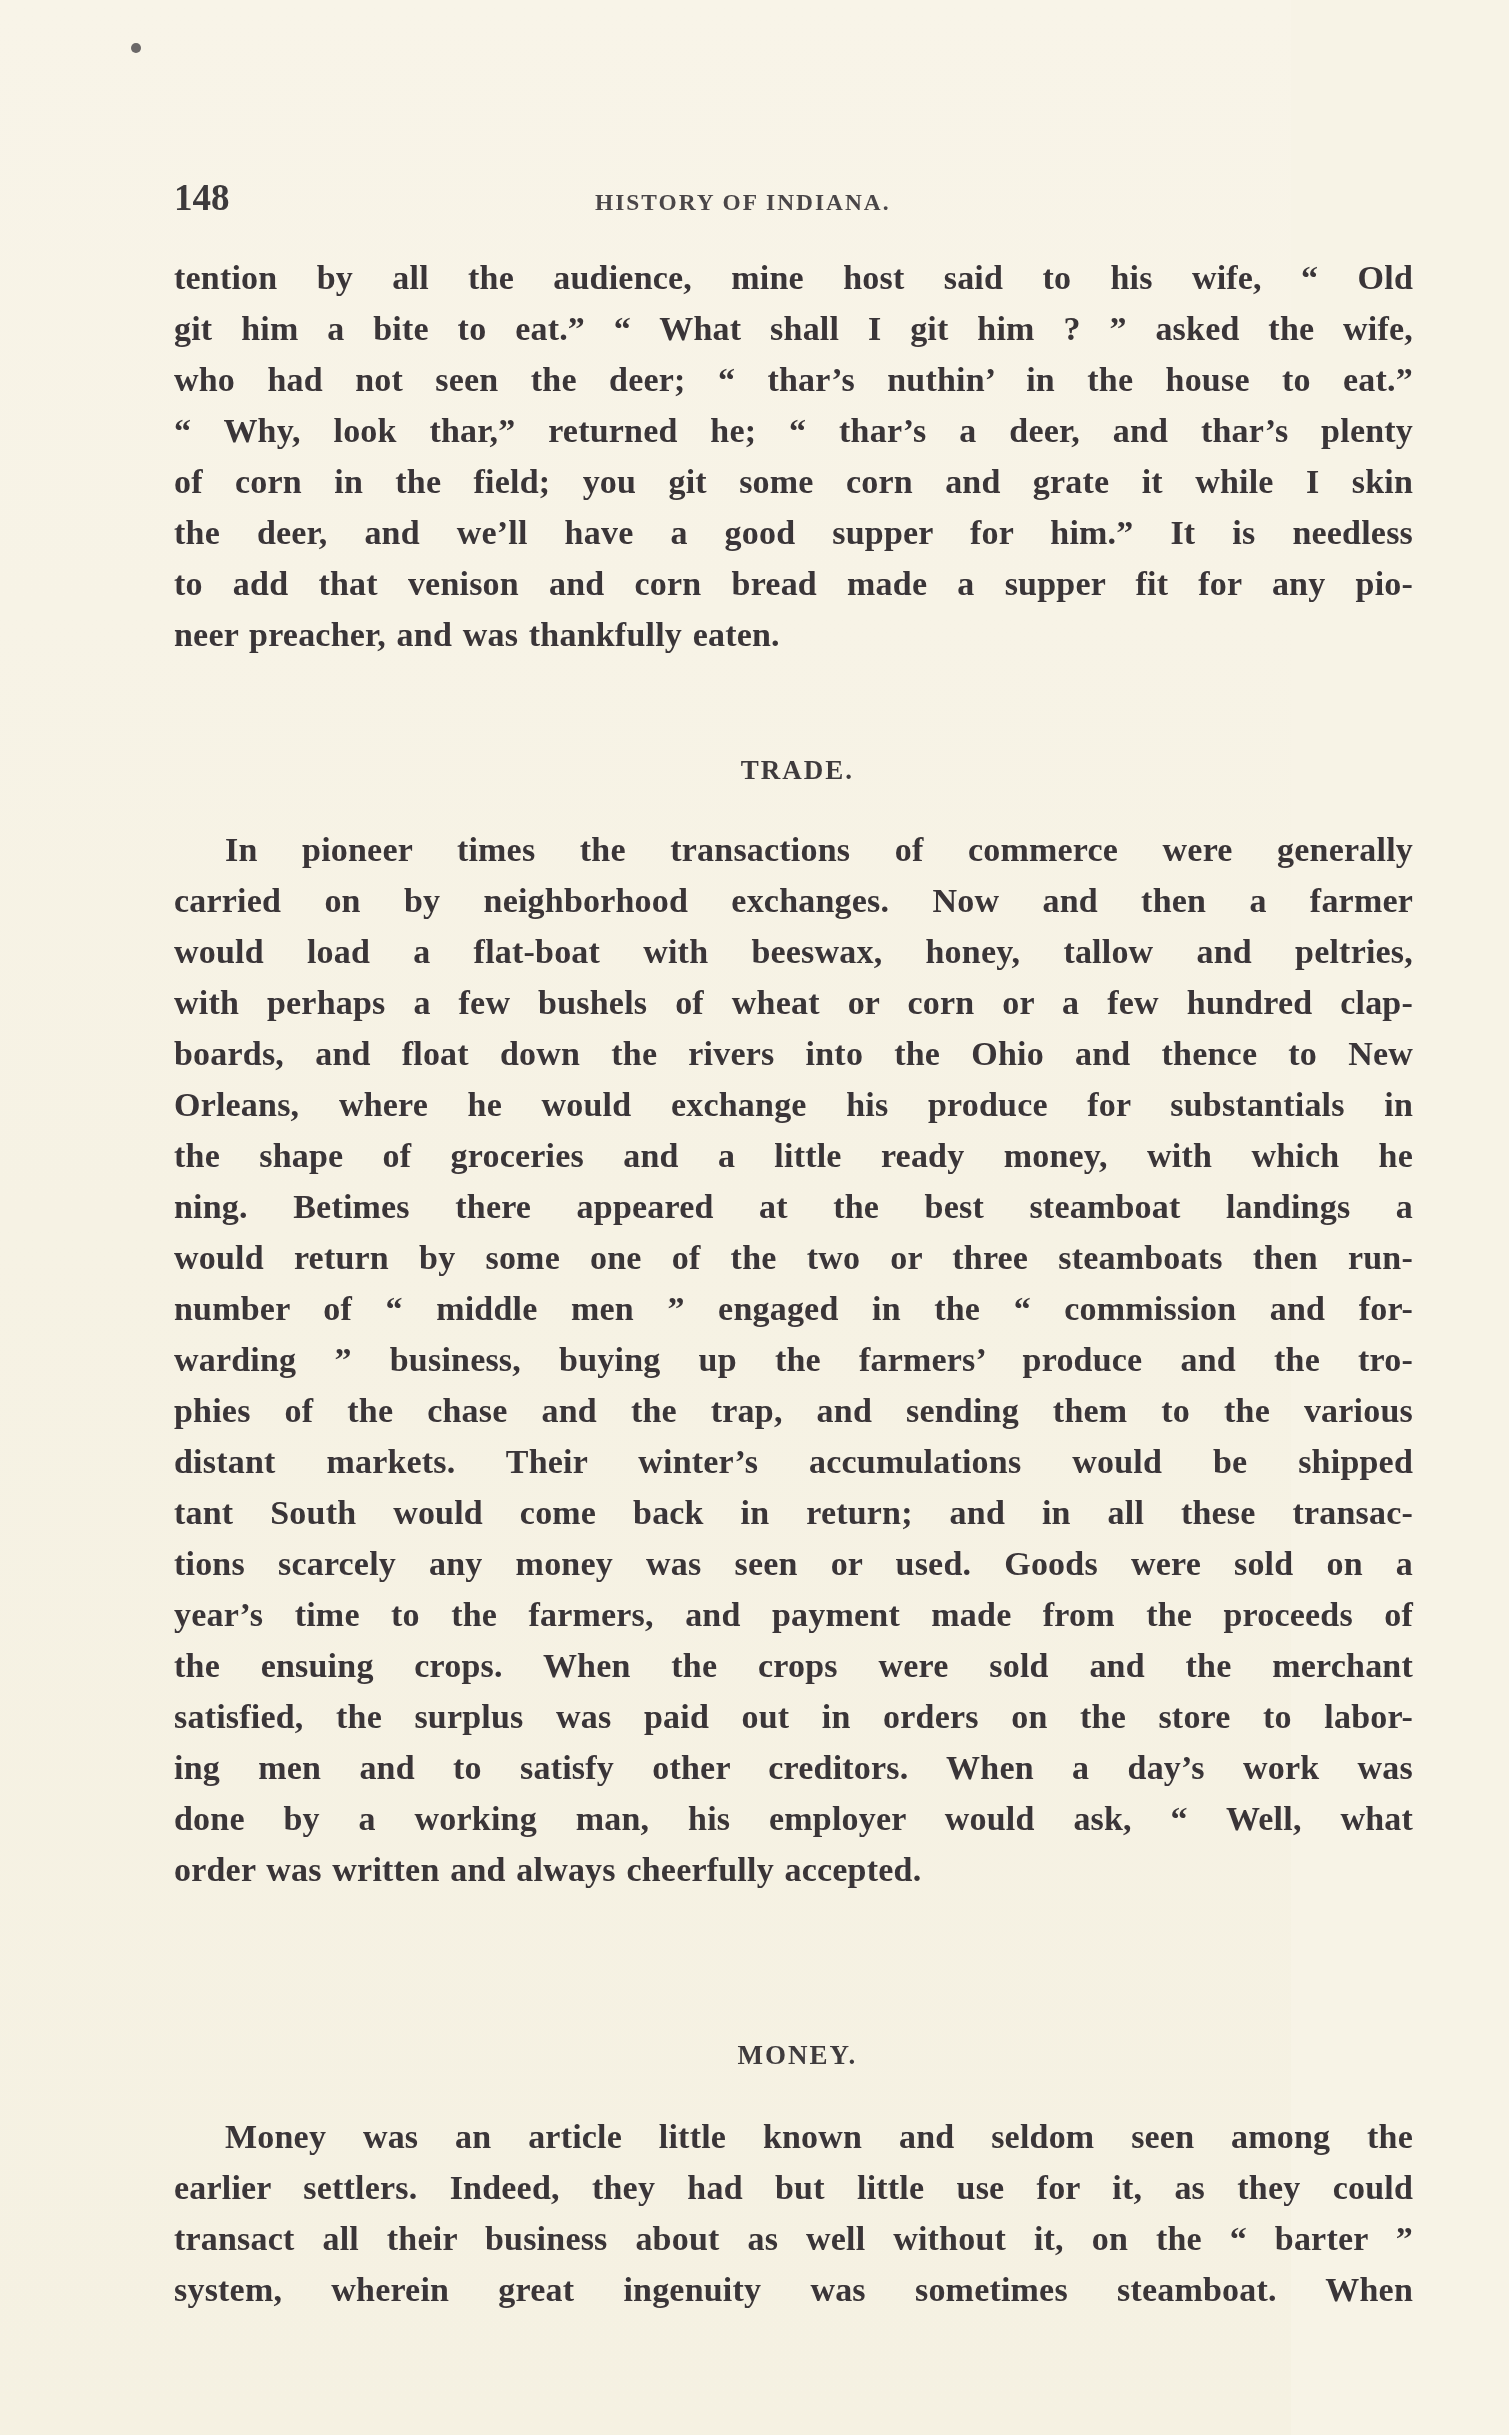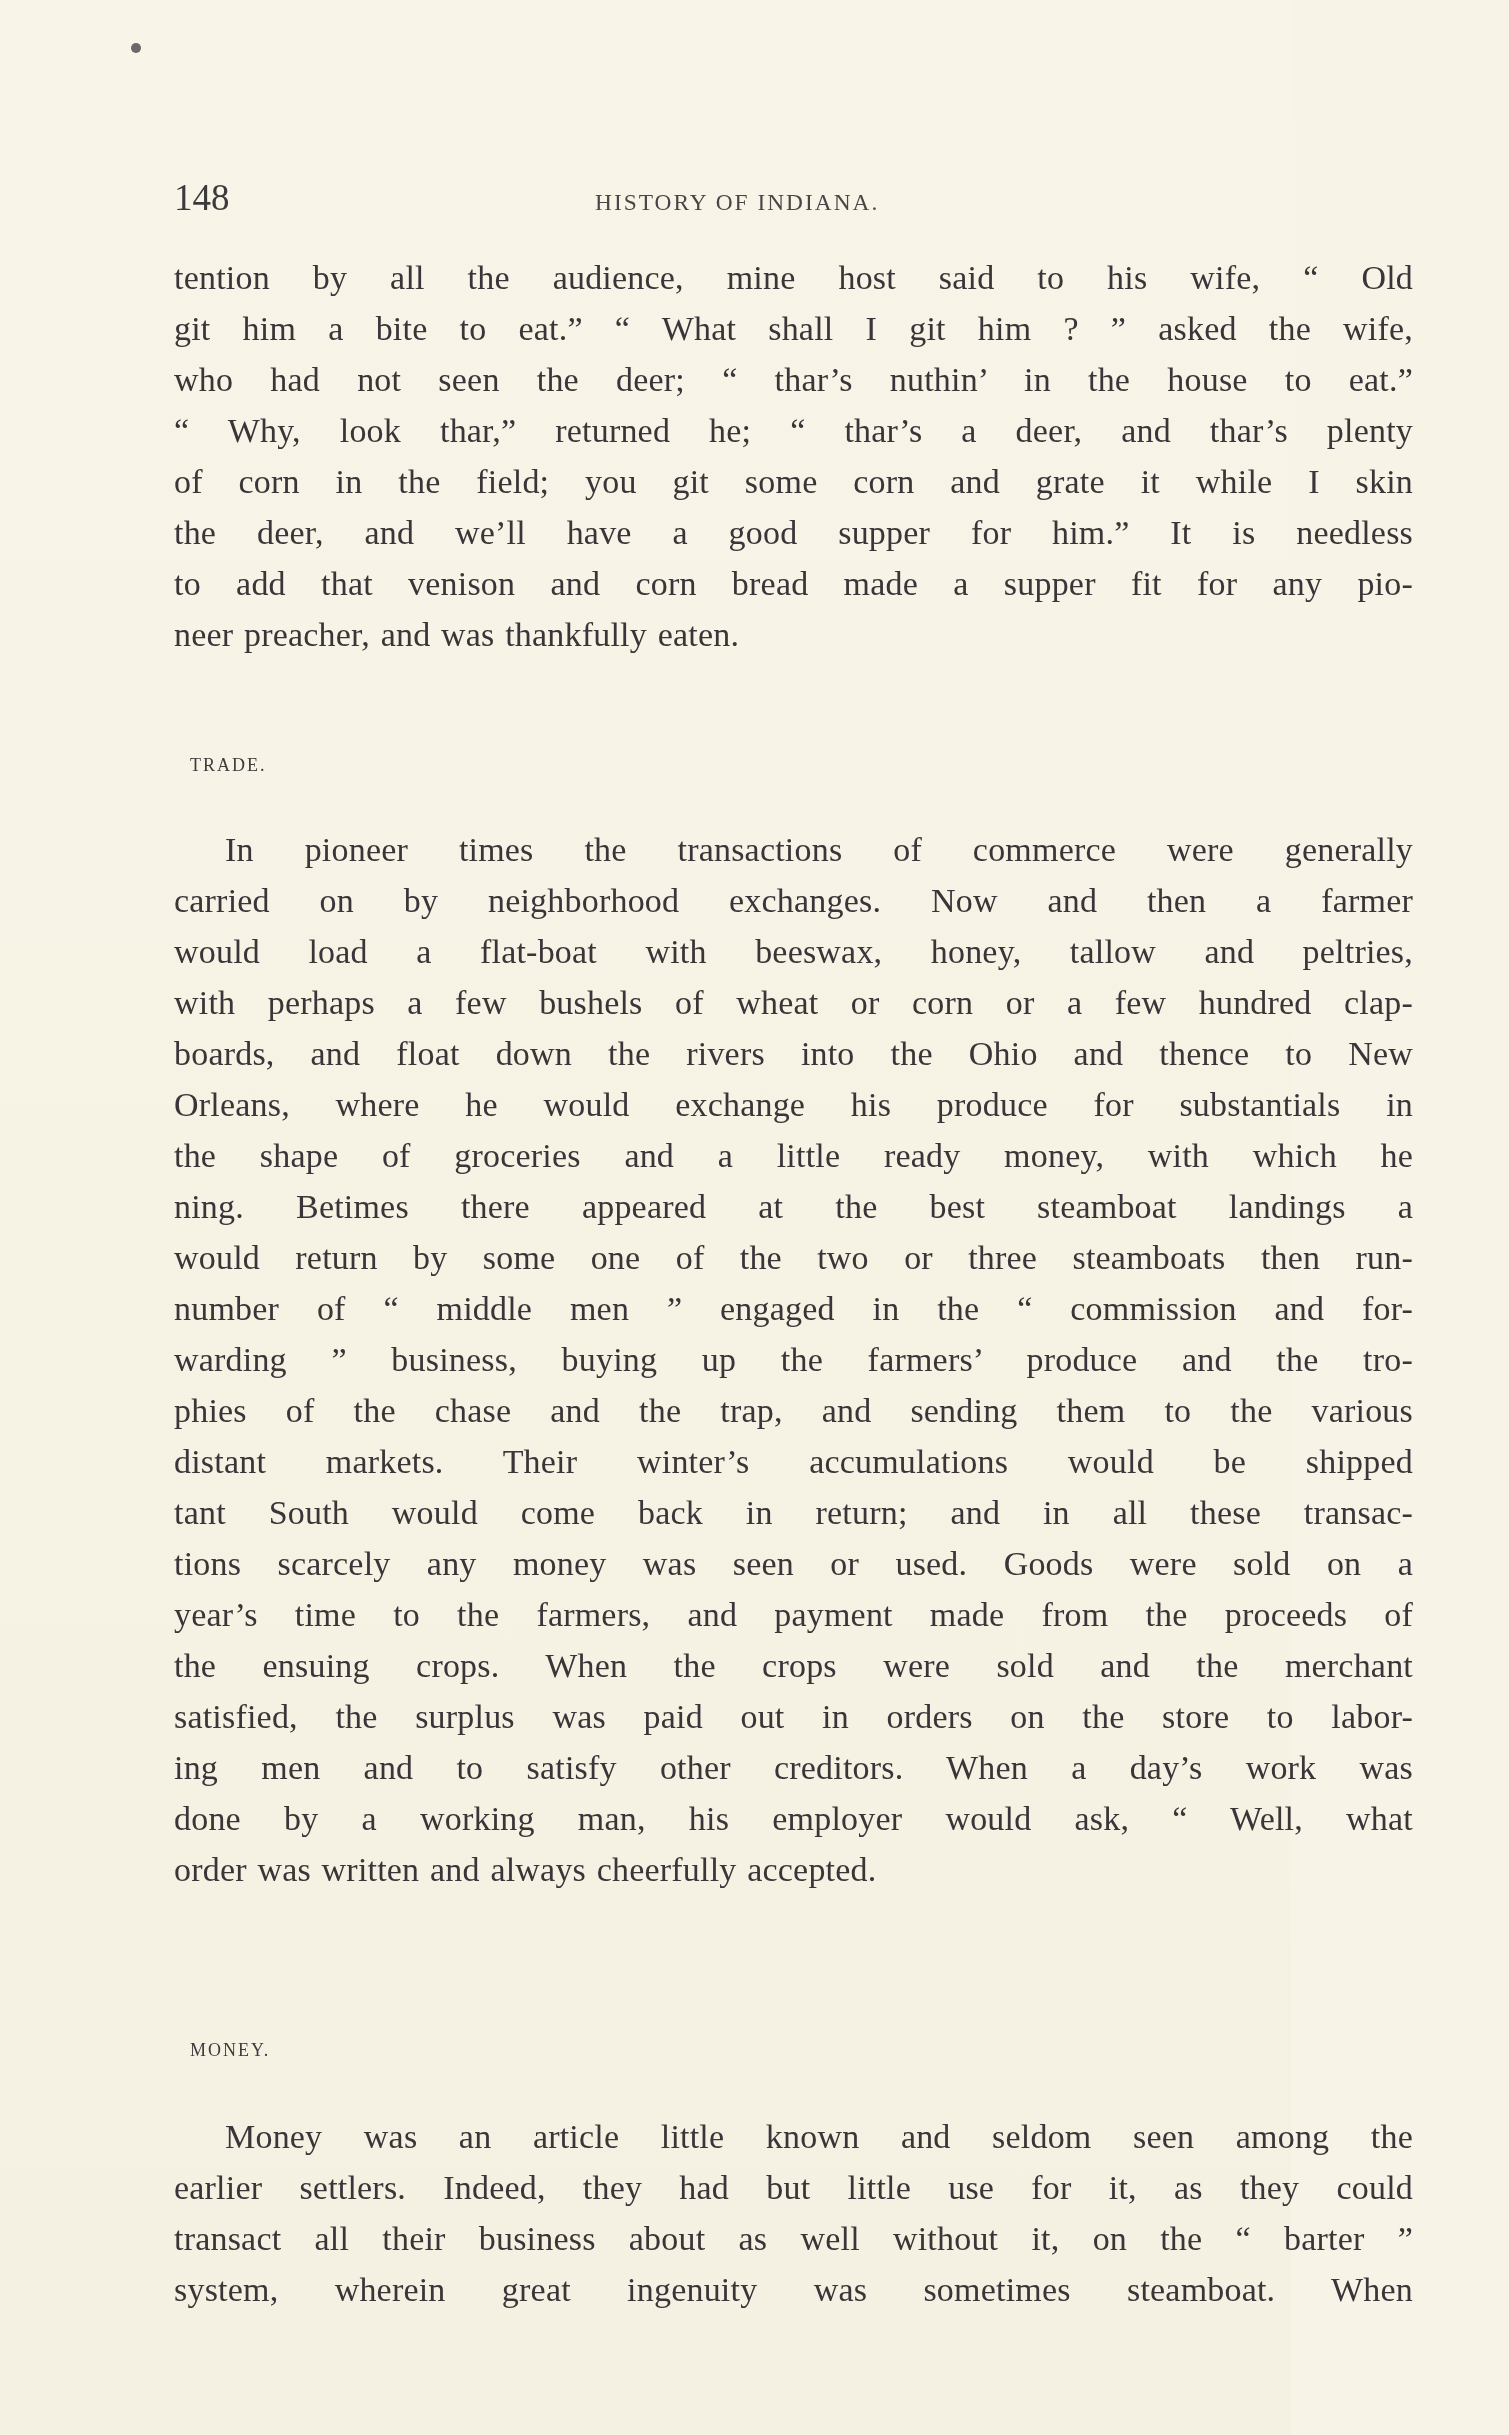--- a/index.html
+++ b/index.html
@@ -14,20 +14,21 @@
       overflow: hidden;
       font-family: "DejaVu Serif", "Liberation Serif", serif;
       color: #3a3538;
     }
     .page {
       position: absolute;
       left: 0; top: 0;
       width: 1291px;
       height: 2435px;
       background: linear-gradient(180deg, #f8f4e8 0%, #f6f2e4 50%, #f5f1e2 100%);
+      font-weight: bold;
     }
     .speck {
       position: absolute;
       left: 131px;
       top: 43px;
       width: 9.8px;
       height: 9.8px;
       border-radius: 50%;
       background: #6b6868;
     }
@@ -73,24 +74,25 @@
       word-spacing: 2px;
     }
     .line.last {
       text-align-last: left;
     }
     .line.indent {
       padding-left: 51px;
     }
     .heading {
       position: absolute;
-      left: 190px;
+      left: 178px;
       width: 1239px;
+      text-align: center;
       font-family: "Liberation Serif", serif;
-      font-size: 18px;
+      font-size: 27px;
       letter-spacing: 2px;
       color: #3f3b3d;
     }
   </style>
 </head>
 <body>
 
 <div class="page">
   <div class="speck"></div>
 

